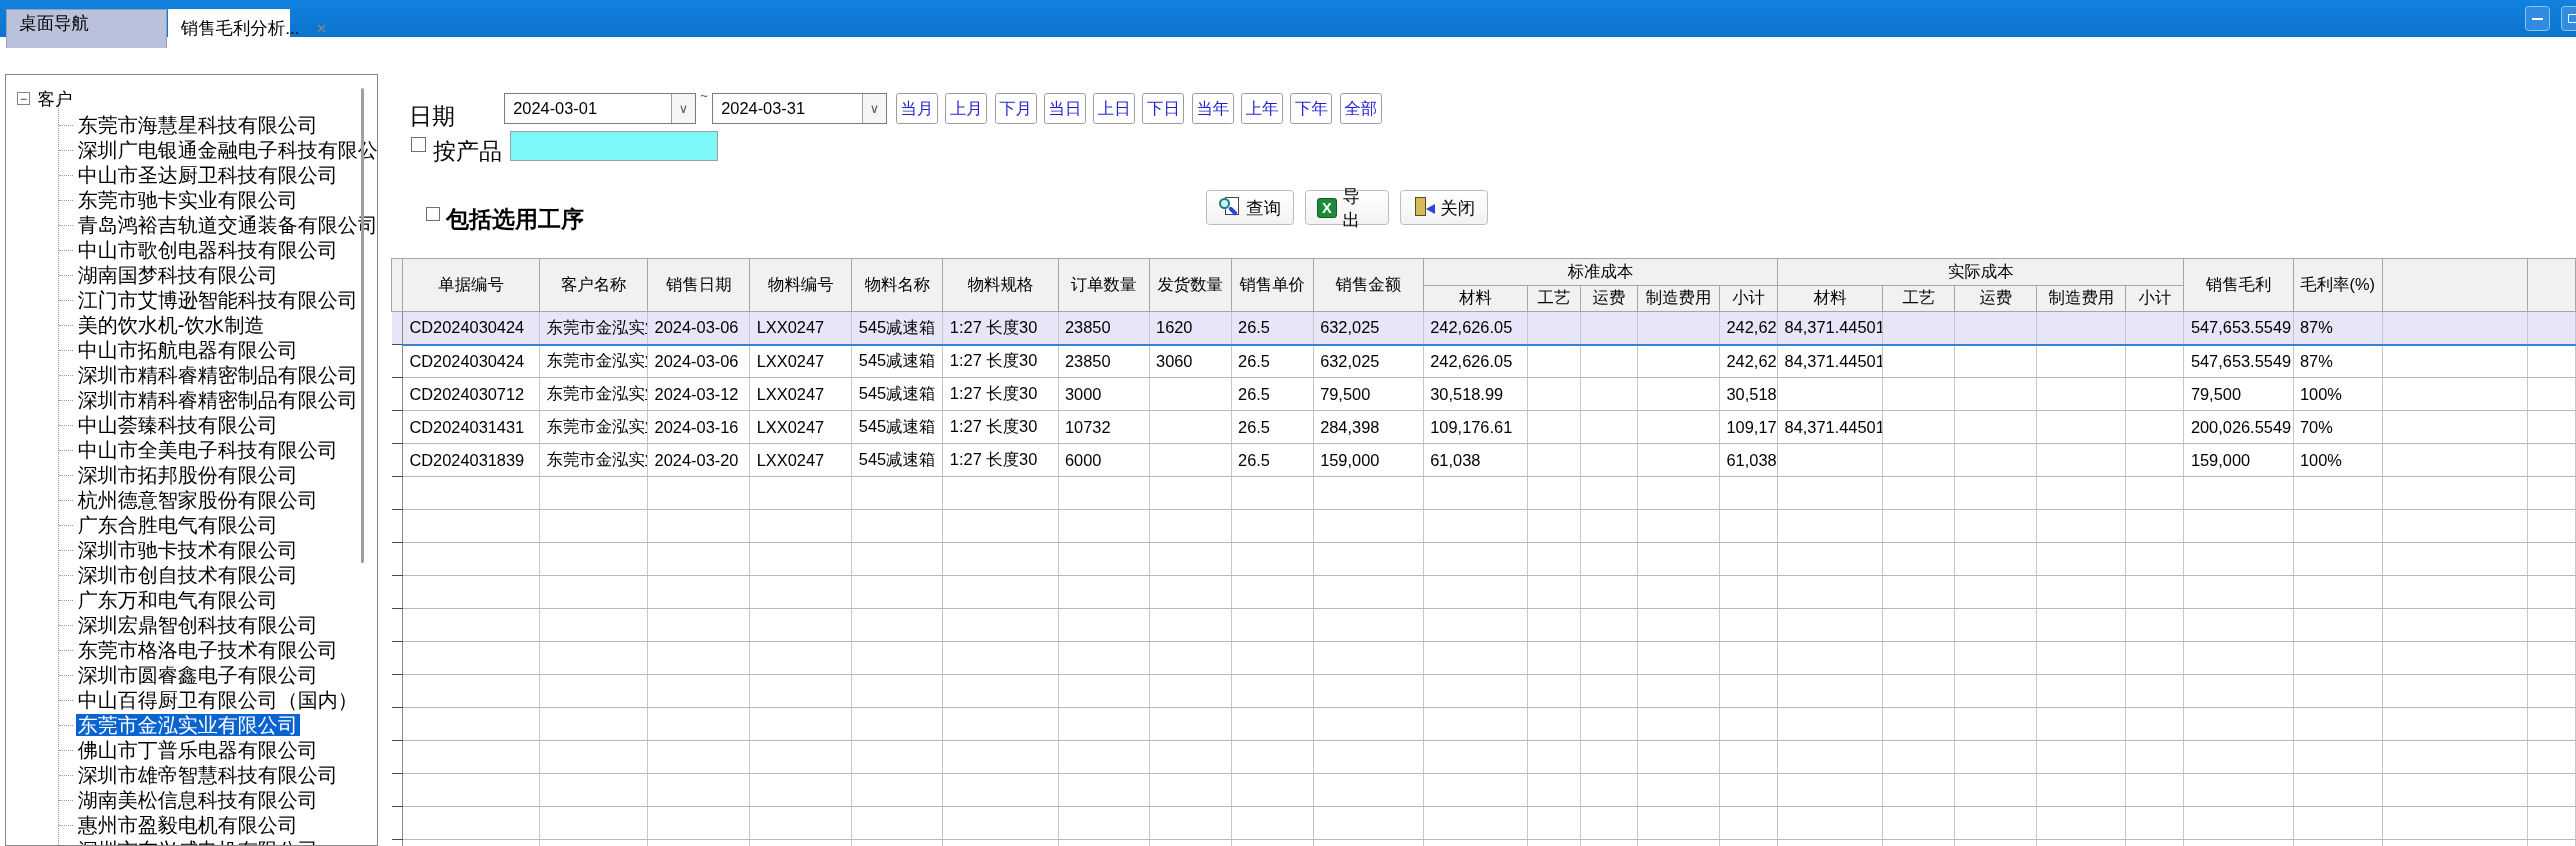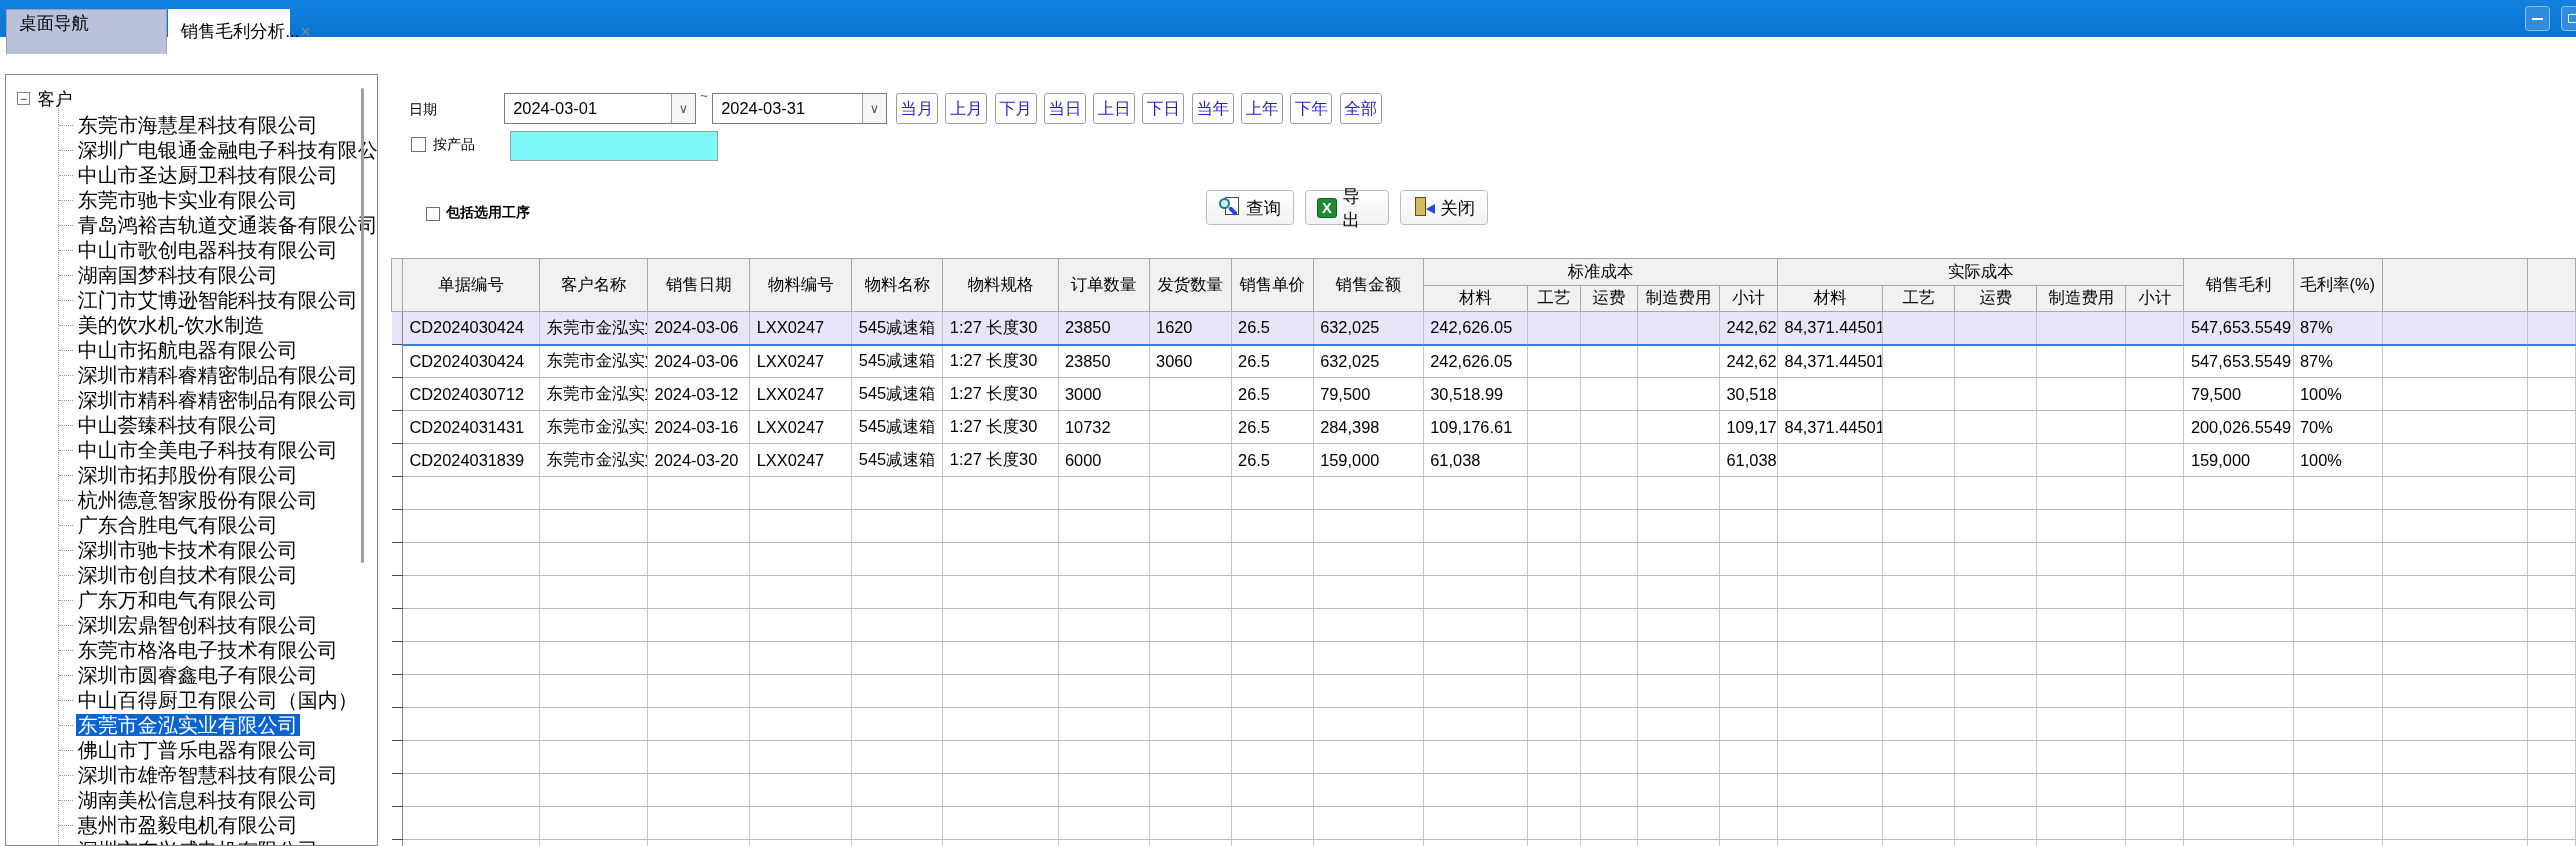--- a/index.html
+++ b/index.html
@@ -2,24 +2,24 @@
 <html style="font-size:14.6px"><head>
 <meta charset="utf-8">
 <style>
   * { margin:0; padding:0; box-sizing:border-box; }
   html,body { width:2576px; height:846px; overflow:hidden;
     font-family:"Liberation Sans","DejaVu Sans",sans-serif; background:#ffffff; }
 
   
   .titlebar { position:absolute; left:0; top:0; width:2576px; height:37px;
     background:linear-gradient(#1182de,#0b74cf); }
-  .tab { position:absolute; top:9.1px; height:45px; line-height:27.4px;
+  .tab { position:absolute; top:9.1px; height:39px; line-height:27.4px;
     font-size:17.4px; color:#000; padding:0 12.8px; white-space:nowrap; }
   .tab-inactive { left:5.5px; width:161px; background:#b9c2da; border:0.9px solid #93a0c0; border-bottom:none; }
-  .tab-active { left:168px; width:122px; background:#ffffff; display:flex; align-items:center; gap:1px; }
+  .tab-active { left:168px; width:122px; background:#ffffff; display:flex; align-items:center; gap:17px; }
   .tab-close { color:#8a8a8a; font-size:16.4px; line-height:25.6px; }
   .winbtn { position:absolute; top:6.4px; width:25px; height:25px; border-radius:3.7px;
     background:#2f8ce0; border:0.9px solid #8fc3ef; display:flex; align-items:center; justify-content:center; }
   .winbtn.min { left:2525px; }
   .winbtn.max { left:2561px; }
   .glyph-min { width:11px; height:2.7px; background:#fff; }
   .glyph-max { width:11px; height:9.1px; border:1.8px solid #fff; }
 
   
   .tree-panel { position:absolute; left:4.6px; top:74px; width:373px; height:772px;
@@ -35,21 +35,21 @@
   .tree-item { position:relative; height:25px; line-height:25px; margin-left:53px;
     padding-left:17.4px; font-size:20px; white-space:nowrap; color:#000; }
   .tree-item::before { content:""; position:absolute; left:0; top:12px; width:14.6px;
     border-top:0.9px dotted #979797; }
   .tree-item span.lbl { padding:0 1.8px; }
   .tree-item.selected span.lbl { background:#0a64d0; color:#fff; }
   .tree-scroll { position:absolute; left:355px; top:12.8px; width:3.7px; height:475px;
     background:#9aa0a6; border-radius:1.8px; }
 
   
-  .flabel { position:absolute; font-size:14px; color:#000; }
+  .flabel { position:absolute; font-size:23px; color:#000; }
   .combo { position:absolute; height:31px; background:#fff; border:0.9px solid #767b85;
     font-size:16.4px; display:flex; align-items:center; }
   .combo .val { flex:1; padding-left:8.2px; }
   .combo .dd { width:24px; height:100%; border-left:0.9px solid #9aa0a8;
     display:flex; align-items:center; justify-content:center; color:#555; font-size:12.8px; background:#f6f6f6; }
   .tilde { position:absolute; font-size:13.7px; color:#555; }
   .qbtns { position:absolute; left:896px; top:93px; display:flex; gap:7.3px; }
   .qbtn { width:42px; height:31px; background:#fff; border:0.9px solid #9d9d9d; border-radius:2.7px;
     color:#1f1fd0; font-size:16.4px; display:flex; align-items:center; justify-content:center; }
   .checkbox { position:absolute; width:14.6px; height:14.6px; background:#fff; border:0.9px solid #6f6f6f; }

